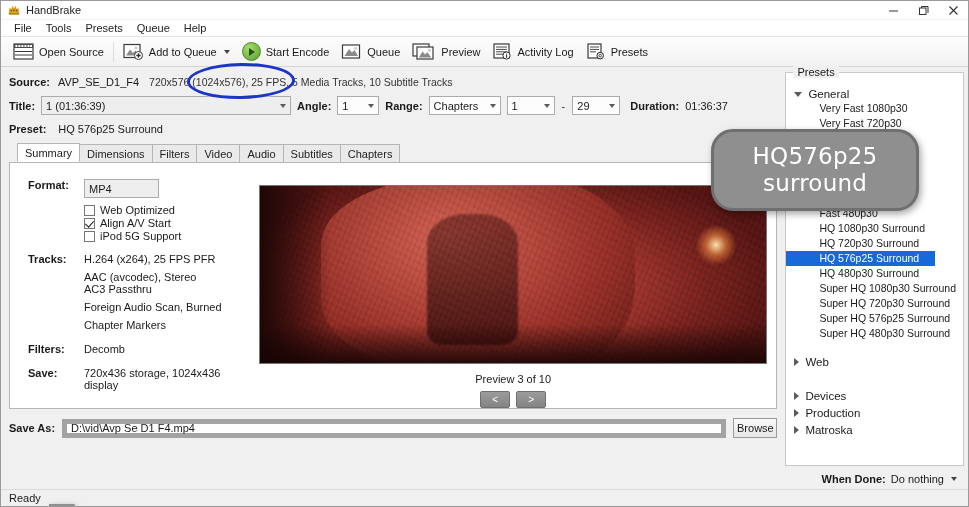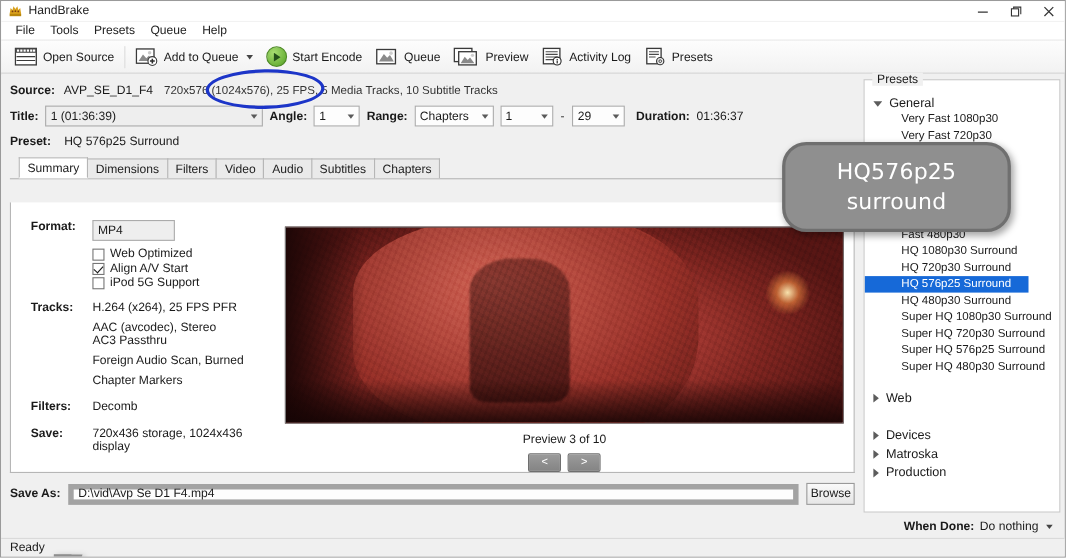--- a/index.html
+++ b/index.html
@@ -155,21 +155,21 @@
     position: relative;
   }
   .combo .cval { flex: 1; overflow: hidden; white-space: nowrap; }
   .combo .carr {
     width: 0; height: 0;
     border-left: 3px solid transparent;
     border-right: 3px solid transparent;
     border-top: 4px solid #5a5a5a;
     margin-left: 5px;
   }
-  .combo.w-title { width: 198px; background: #eeeeee; }
+  .combo.w-title { width: 250px; background: #eeeeee; }
   .combo.w-angle { width: 42px; }
   .combo.w-range { width: 72px; }
   .combo.w-num   { width: 48px; }
   .dash { font-size: 11px; color: #333; padding: 0 1px; }
 
   .preset-row {
     display: flex; align-items: center; gap: 12px;
     margin-bottom: 9px;
   }
 
@@ -201,21 +201,20 @@
   }
 
   
   .tabcard {
     background: #ffffff;
     border: 1px solid #b6b6b6;
     border-top: none;
     height: 246px;
     position: relative;
     display: flex;
-    margin-top: 21px;
   }
   .summary-col {
     width: 240px;
     padding: 16px 0 0 18px;
   }
   .sum-row { display: flex; margin-bottom: 2px; }
   .sum-lbl {
     width: 56px; font-weight: bold; font-size: 11px; color: #1a1a1a;
     flex: 0 0 56px;
   }
@@ -471,21 +470,21 @@
     border-radius: 22px;
     z-index: 40;
     display: flex;
     flex-direction: column;
     align-items: center;
     justify-content: center;
     box-shadow: 2px 3px 7px rgba(0,0,0,0.35);
   }
   .callout-text {
     color: #ffffff;
-    font-size: 20px;
+    font-size: 23px;
     line-height: 27px;
     text-align: center;
     font-family: "DejaVu Sans", sans-serif;
     letter-spacing: 0.2px;
   }
   .callout-tail {
     position: absolute;
     left: 48px; bottom: -30px;
     width: 0; height: 0;
     border-left: 16px solid #8f8f8f;
@@ -797,25 +796,25 @@
           <div class="pl-group" style="margin-top:14px">
             <span class="tri"></span>
             <span>Web</span>
           </div>
           <div class="pl-group" style="margin-top:20px">
             <span class="tri"></span>
             <span>Devices</span>
           </div>
           <div class="pl-group" style="margin-top:3px">
             <span class="tri"></span>
-            <span>Matroska</span>
+            <span>Production</span>
           </div>
           <div class="pl-group" style="margin-top:3px">
             <span class="tri"></span>
-            <span>Production</span>
+            <span>Matroska</span>
           </div>
         </div>
 
 
         <div class="whendone">
           <span class="wd-lbl">When Done:</span>
           <span class="wd-val">Do nothing</span>
           <span class="caret-down"></span>
         </div>
       </div>

